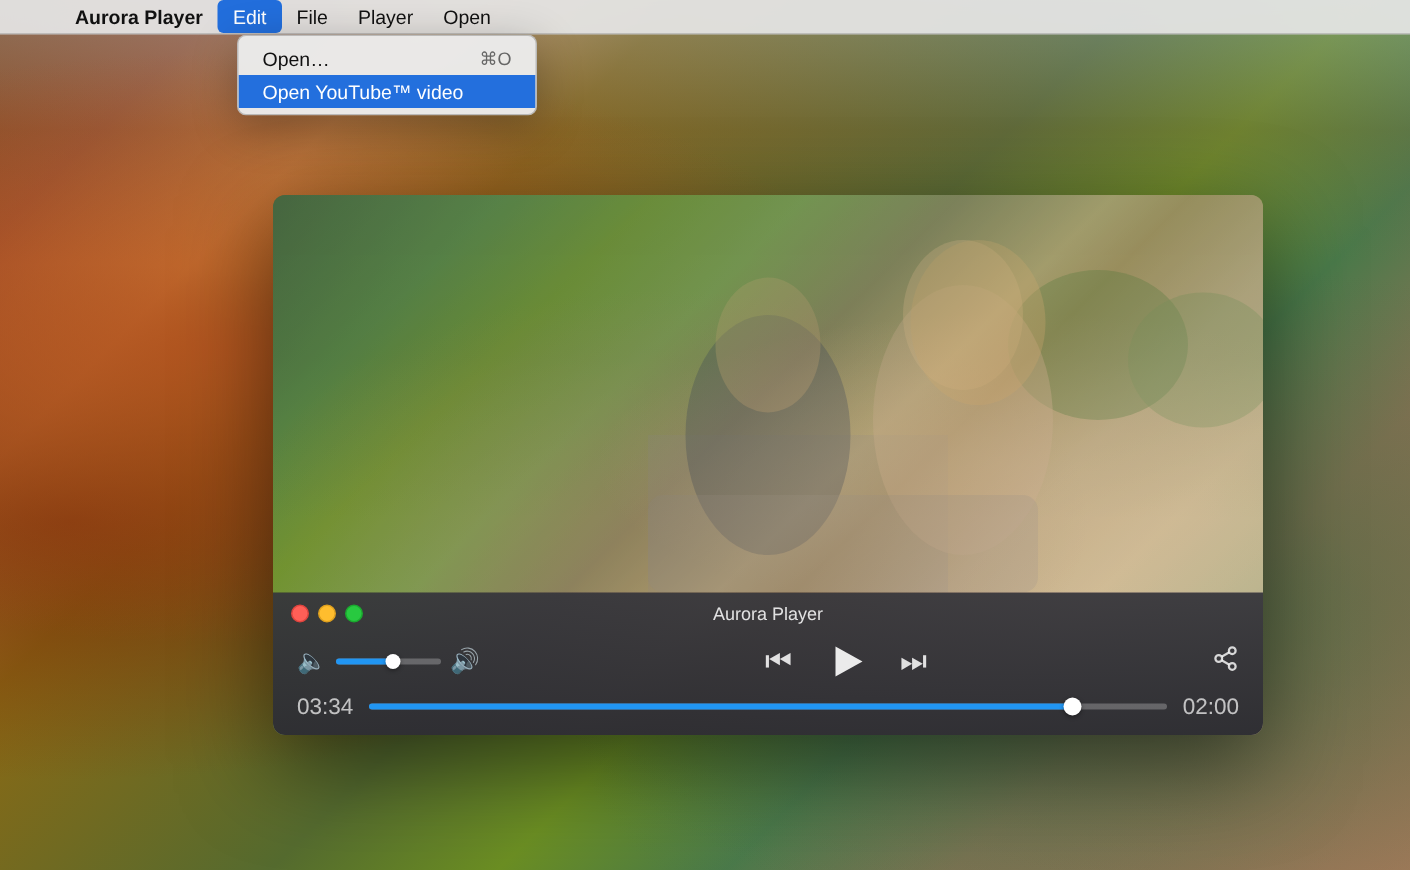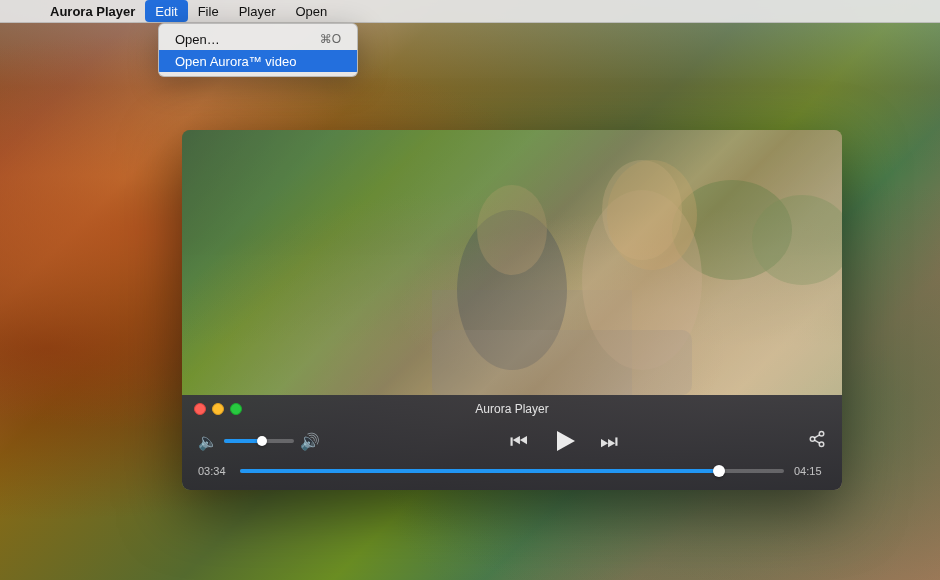--- a/index.html
+++ b/index.html
@@ -308,21 +308,21 @@
     .progress-row {
       width: 100%;
       display: flex;
       align-items: center;
       padding: 0 16px;
       height: 24px;
       gap: 10px;
     }
 
     .time-label {
-      font-size: 11px;
+      font-size: 15px;
       color: rgba(255,255,255,0.7);
       min-width: 32px;
       white-space: nowrap;
     }
 
     .progress-bar-container {
       flex: 1;
       height: 4px;
       background: rgba(255,255,255,0.25);
       border-radius: 2px;
@@ -380,21 +380,21 @@
   <div class="menubar-item">Open</div>
   <div class="menubar-spacer"></div>
 </div>
 
 <div class="dropdown-menu">
   <div class="dropdown-item">
     <span>Open…</span>
     <span class="shortcut">⌘O</span>
   </div>
   <div class="dropdown-item highlighted">
-    <span>Open Aurora™ video</span>
+    <span>Open YouTube™ video</span>
   </div>
 </div>
 
 <div class="player-window">
 
   <div class="video-area">
     <div class="video-scene"></div>
 
     <svg width="660" height="265" style="position:absolute;top:0;left:0;opacity:0.6;">
 
@@ -460,17 +460,17 @@
           </svg>
         </div>
       </div>
 
       <div class="progress-row">
         <span class="time-label">03:34</span>
         <div class="progress-bar-container">
           <div class="progress-fill" style="width: 88%;"></div>
           <div class="progress-thumb" style="left: 88%;"></div>
         </div>
-        <span class="time-label">04:15</span>
+        <span class="time-label">02:00</span>
       </div>
     </div>
   </div>
 </div>
 
 </body></html>

